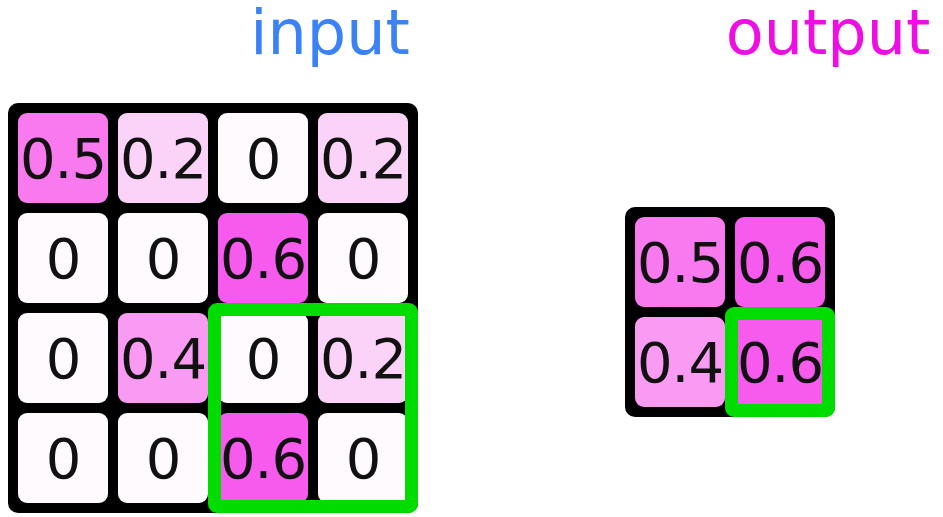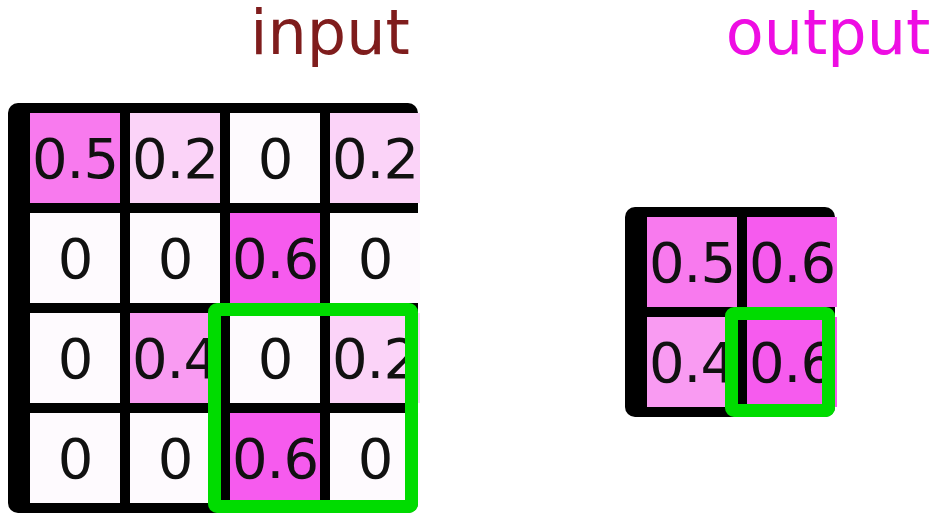--- a/index.html
+++ b/index.html
@@ -46,39 +46,38 @@
   }
   .cell {
     width: 90px;
     height: 90px;
     display: flex;
     align-items: center;
     justify-content: center;
     font-size: 56px;
     letter-spacing: -1px;
     color: #111111;
-    border-radius: 0;
+    border-radius: 9px;
     background: #ffffff;
-    margin-left: 12px;
   }
   .highlight {
     position: absolute;
     border: 13px solid #00DC00;
     border-radius: 9px;
     box-sizing: border-box;
     background: transparent;
     pointer-events: none;
     z-index: 2;
   }
 </style>
 </head>
 <body>
 
 <div class="figure">
-  <div class="title input-title" style="color: #7f1d1d;">input</div>
+  <div class="title input-title" style="color: #3b82f6;">input</div>
   <div class="title output-title" style="color: rgb(238, 13, 227);">output</div>
 
   <div class="grid input-grid" id="input-grid">
       <div class="cell" style="background: rgb(248, 122, 238); color: rgb(17, 17, 17);">0.5</div>
       <div class="cell" style="background: rgb(251, 211, 248); color: rgb(17, 17, 17);">0.2</div>
       <div class="cell" style="background: rgb(254, 250, 254); color: rgb(17, 17, 17);">0</div>
       <div class="cell" style="background: rgb(251, 211, 248); color: rgb(17, 17, 17);">0.2</div>
       <div class="cell" style="background: rgb(254, 250, 254); color: rgb(17, 17, 17);">0</div>
       <div class="cell" style="background: rgb(254, 250, 254); color: rgb(17, 17, 17);">0</div>
       <div class="cell" style="background: rgb(246, 91, 238); color: rgb(17, 17, 17);">0.6</div>

